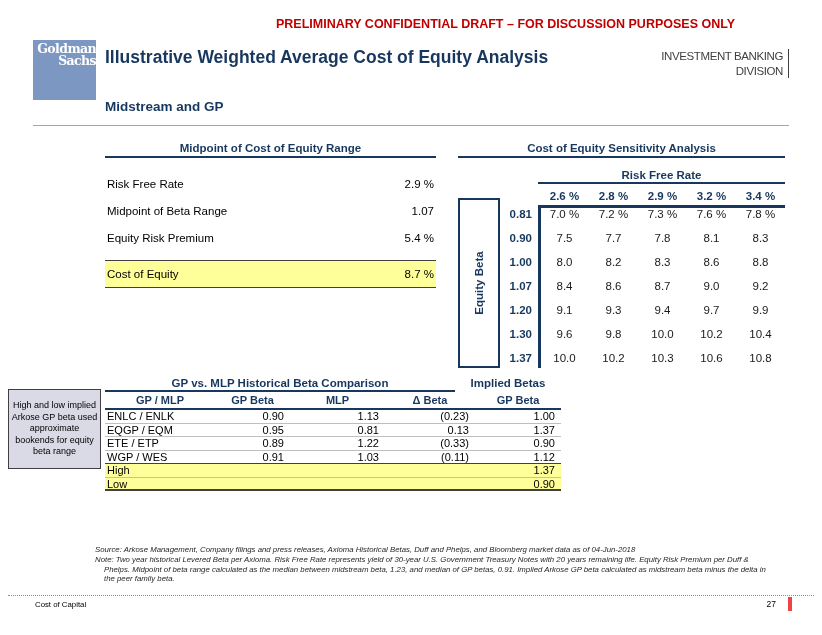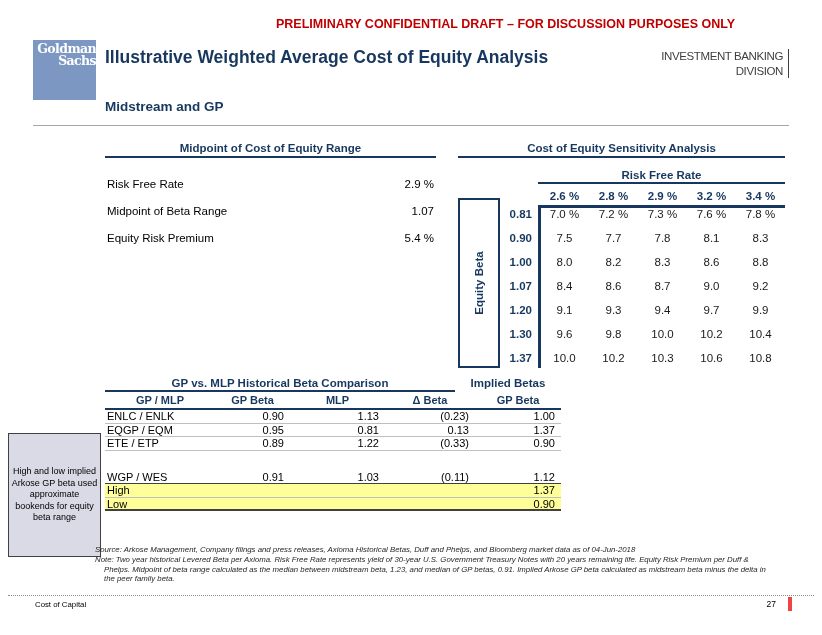--- a/index.html
+++ b/index.html
@@ -96,30 +96,30 @@
   .bt-implied { width:106px; text-align:center; font-size:11.5px; font-weight:bold; color:#17375E; }
   .bt-grid { display:grid; grid-template-columns:110px 75px 95px 90px 86px; }
   .bt-colhead {
     margin-top:2px; border-bottom:2.5px solid #17375E; padding-bottom:2px;
   }
   .bt-colhead span { text-align:center; font-size:11px; font-weight:bold; color:#17375E; }
   .bt-row { border-bottom:1px solid #bfbfbf; height:13.5px; align-items:center; }
   .bt-row span { font-size:11px; line-height:12px; }
   .bt-row .c0 { text-align:left; padding-left:2px; }
   .bt-row .cv { text-align:right; padding-right:6px; }
-  .bt-row.last-data { border-bottom:1.5px solid #404040;margin-top:20px; }
+  .bt-row.last-data { border-bottom:1.5px solid #404040; }
   .bt-row.summary { background:#FFFF99; }
   .bt-row.summary-last { border-bottom:2px solid #404040; }
 
   
   .note-box {
-    position:absolute; left:8px; top:389px; width:93px; height:124px;
+    position:absolute; left:8px; top:389px; width:93px; height:80px;
     background:#D9DAE5; border:1.5px solid #404040; display:flex;
     align-items:center; justify-content:center; text-align:center;
-    font-size:9px; line-height:11.5px; padding:2px;margin-top:44px;
+    font-size:9px; line-height:11.5px; padding:2px;
   }
 
   
   .footnotes {
     position:absolute; left:95px; top:545px; width:674px; font-size:7.8px;
     font-style:italic; color:#262626; line-height:9.8px;
   }
   .footnotes .hang { padding-left:9px; text-indent:-9px; }
 
   
@@ -160,20 +160,24 @@
       <span>Risk Free Rate</span>
       <span>2.9 %</span>
     </div>
     <div class="mp-row r2">
       <span>Midpoint of Beta Range</span>
       <span>1.07</span>
     </div>
     <div class="mp-row r3">
       <span>Equity Risk Premium</span>
       <span>5.4 %</span>
+    </div>
+    <div class="mp-highlight">
+      <span>Cost of Equity</span>
+      <span>8.7 %</span>
     </div>
   </div>
 
   <div class="sens-panel">
     <div class="section-title">Cost of Equity Sensitivity Analysis</div>
     <div class="rfr-label">Risk Free Rate</div>
 
     <div class="sens-cols">
       <span>2.6 %</span>
       <span>2.8 %</span>

